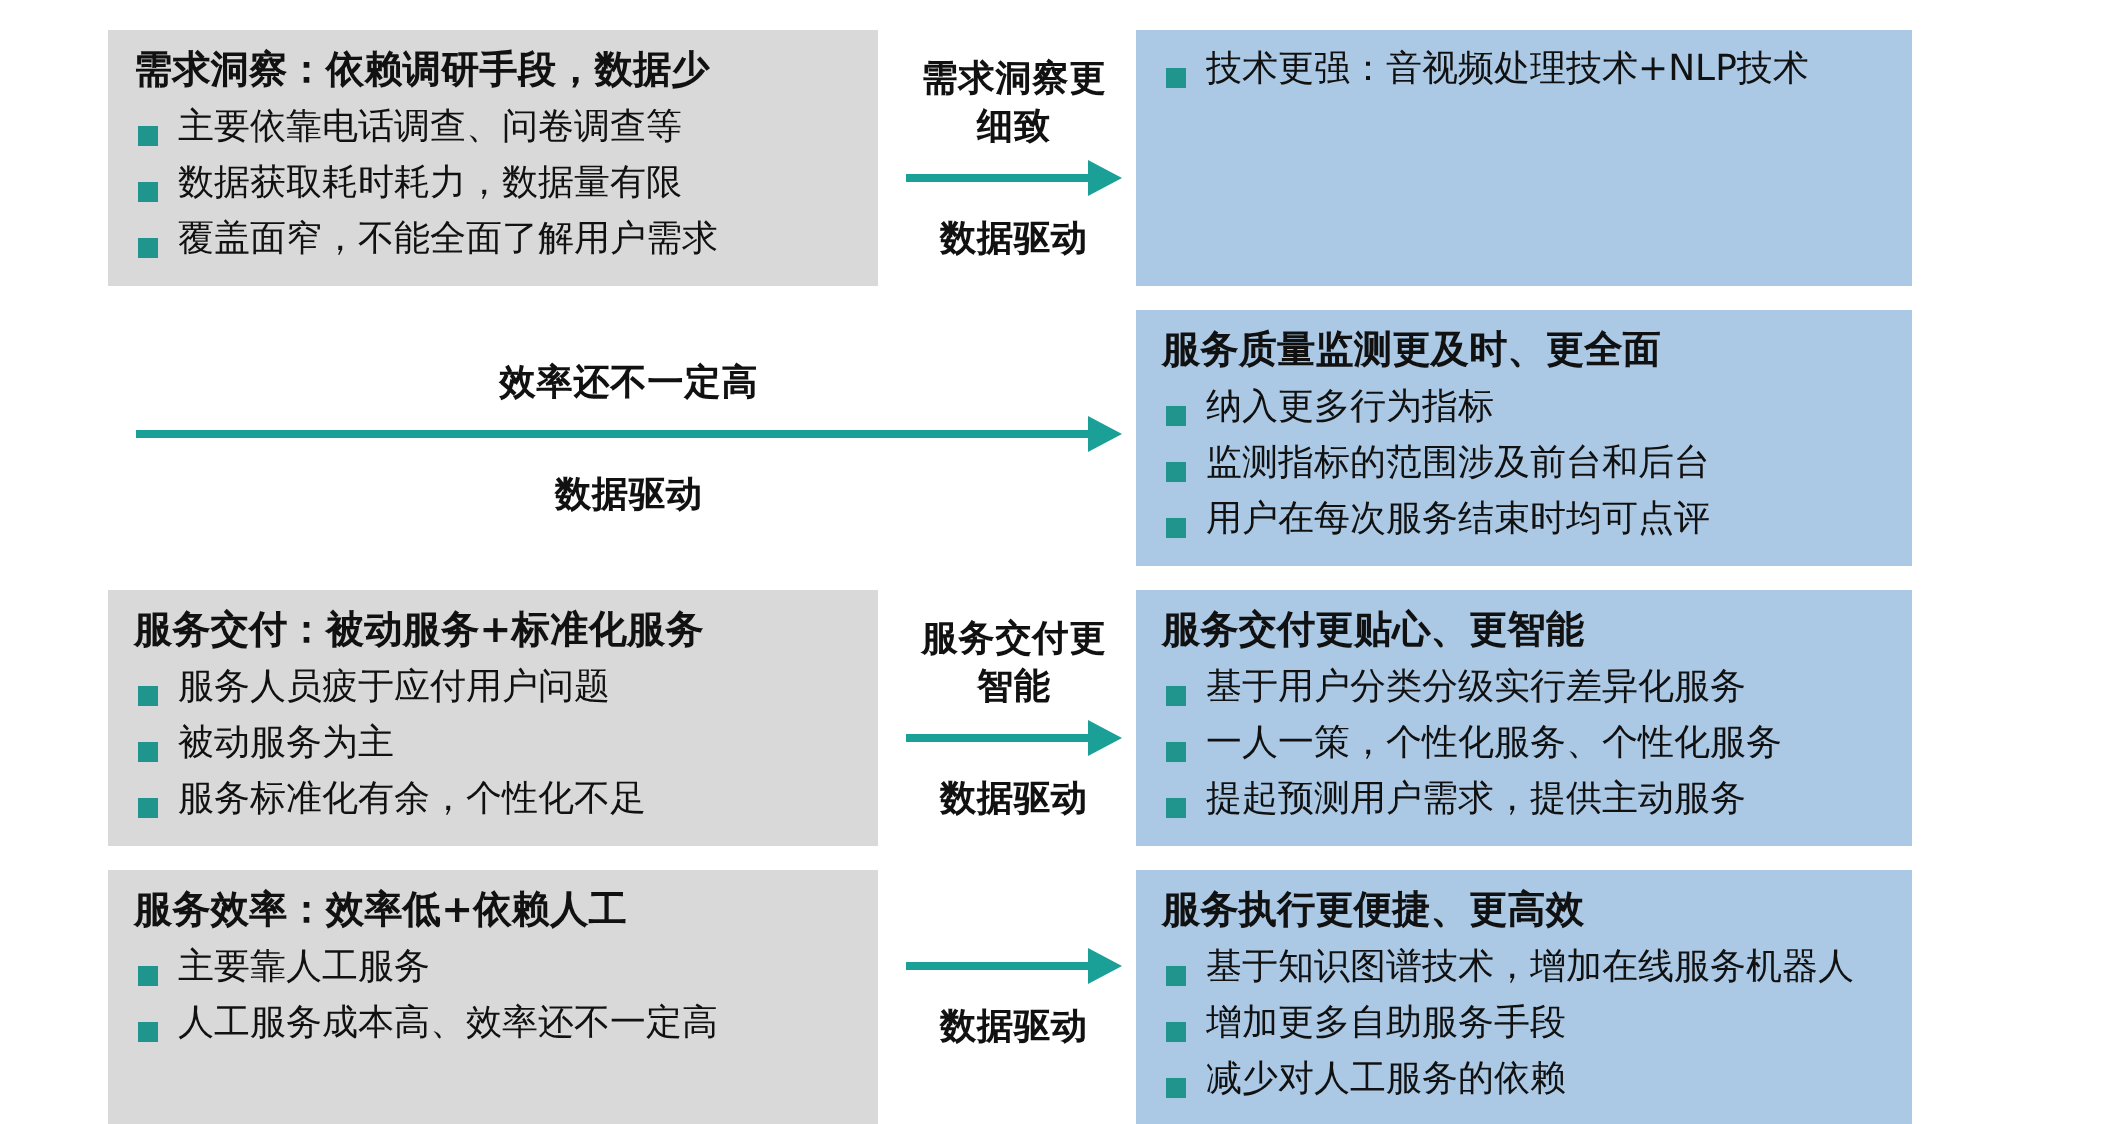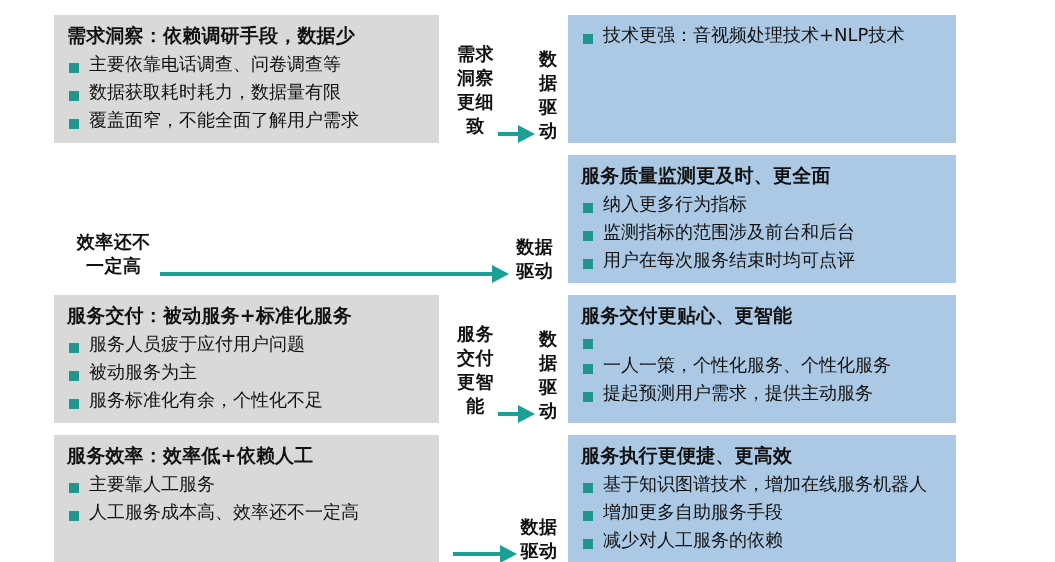--- a/index.html
+++ b/index.html
@@ -14,21 +14,21 @@
   body{font-family:"DejaVu Sans","Liberation Sans",sans-serif;color:var(--text-color);}
   .canvas{width:939px;height:562px;padding:15px 12px 0 25px;margin-left:29px;}
   .row{display:flex;height:128px;margin-bottom:12px;}
   .box{height:128px;padding:7px 12px 6px 13px;overflow:hidden;}
   .left-box{width:385px;background:var(--left-box-bg);}
   .right-box{width:388px;background:var(--right-box-bg);}
   .box-title{font-size:19px;font-weight:bold;line-height:26px;margin-bottom:3px;letter-spacing:0.2px;}
   .bullet{display:flex;align-items:center;margin-bottom:3px;}
   .sq{width:10px;height:10px;background:var(--bullet-teal);flex-shrink:0;margin:8px 10px 0 2px;}
   .bullet-text{font-size:18px;line-height:25px;}
-  .mid{flex:1;display:flex;flex-direction:row;justify-content:center;align-items:flex-end;padding:0 7px 0 14px;}
+  .mid{flex:1;display:flex;flex-direction:column;justify-content:center;align-items:center;padding:0 7px 0 14px;}
   .mid-label{font-size:18px;font-weight:bold;text-align:center;letter-spacing:0.5px;}
   .mid-label.top{margin-bottom:5px;}
   .mid-label.bottom{margin-top:9px;}
   .arrow{display:flex;align-items:center;width:100%;}
   .arrow-line{flex:1;height:4px;background:var(--arrow-teal);}
   .arrow-head{width:0;height:0;border-left:17px solid var(--arrow-teal);border-top:9px solid transparent;border-bottom:9px solid transparent;}
 </style>
 </head>
 <body>
 
@@ -113,20 +113,21 @@
       <div class="arrow">
           <span class="arrow-line"></span>
           <span class="arrow-head"></span>
         </div>
       <div class="mid-label bottom">数据驱动</div>
     </div>
     <div class="box right-box">
       <div class="box-title">服务交付更贴心、更智能</div>
       <div class="bullet">
           <span class="sq"></span>
+          <span class="bullet-text">基于用户分类分级实行差异化服务</span>
         </div>
       <div class="bullet">
           <span class="sq"></span>
           <span class="bullet-text">一人一策，个性化服务、个性化服务</span>
         </div>
       <div class="bullet">
           <span class="sq"></span>
           <span class="bullet-text">提起预测用户需求，提供主动服务</span>
         </div>
     </div>

